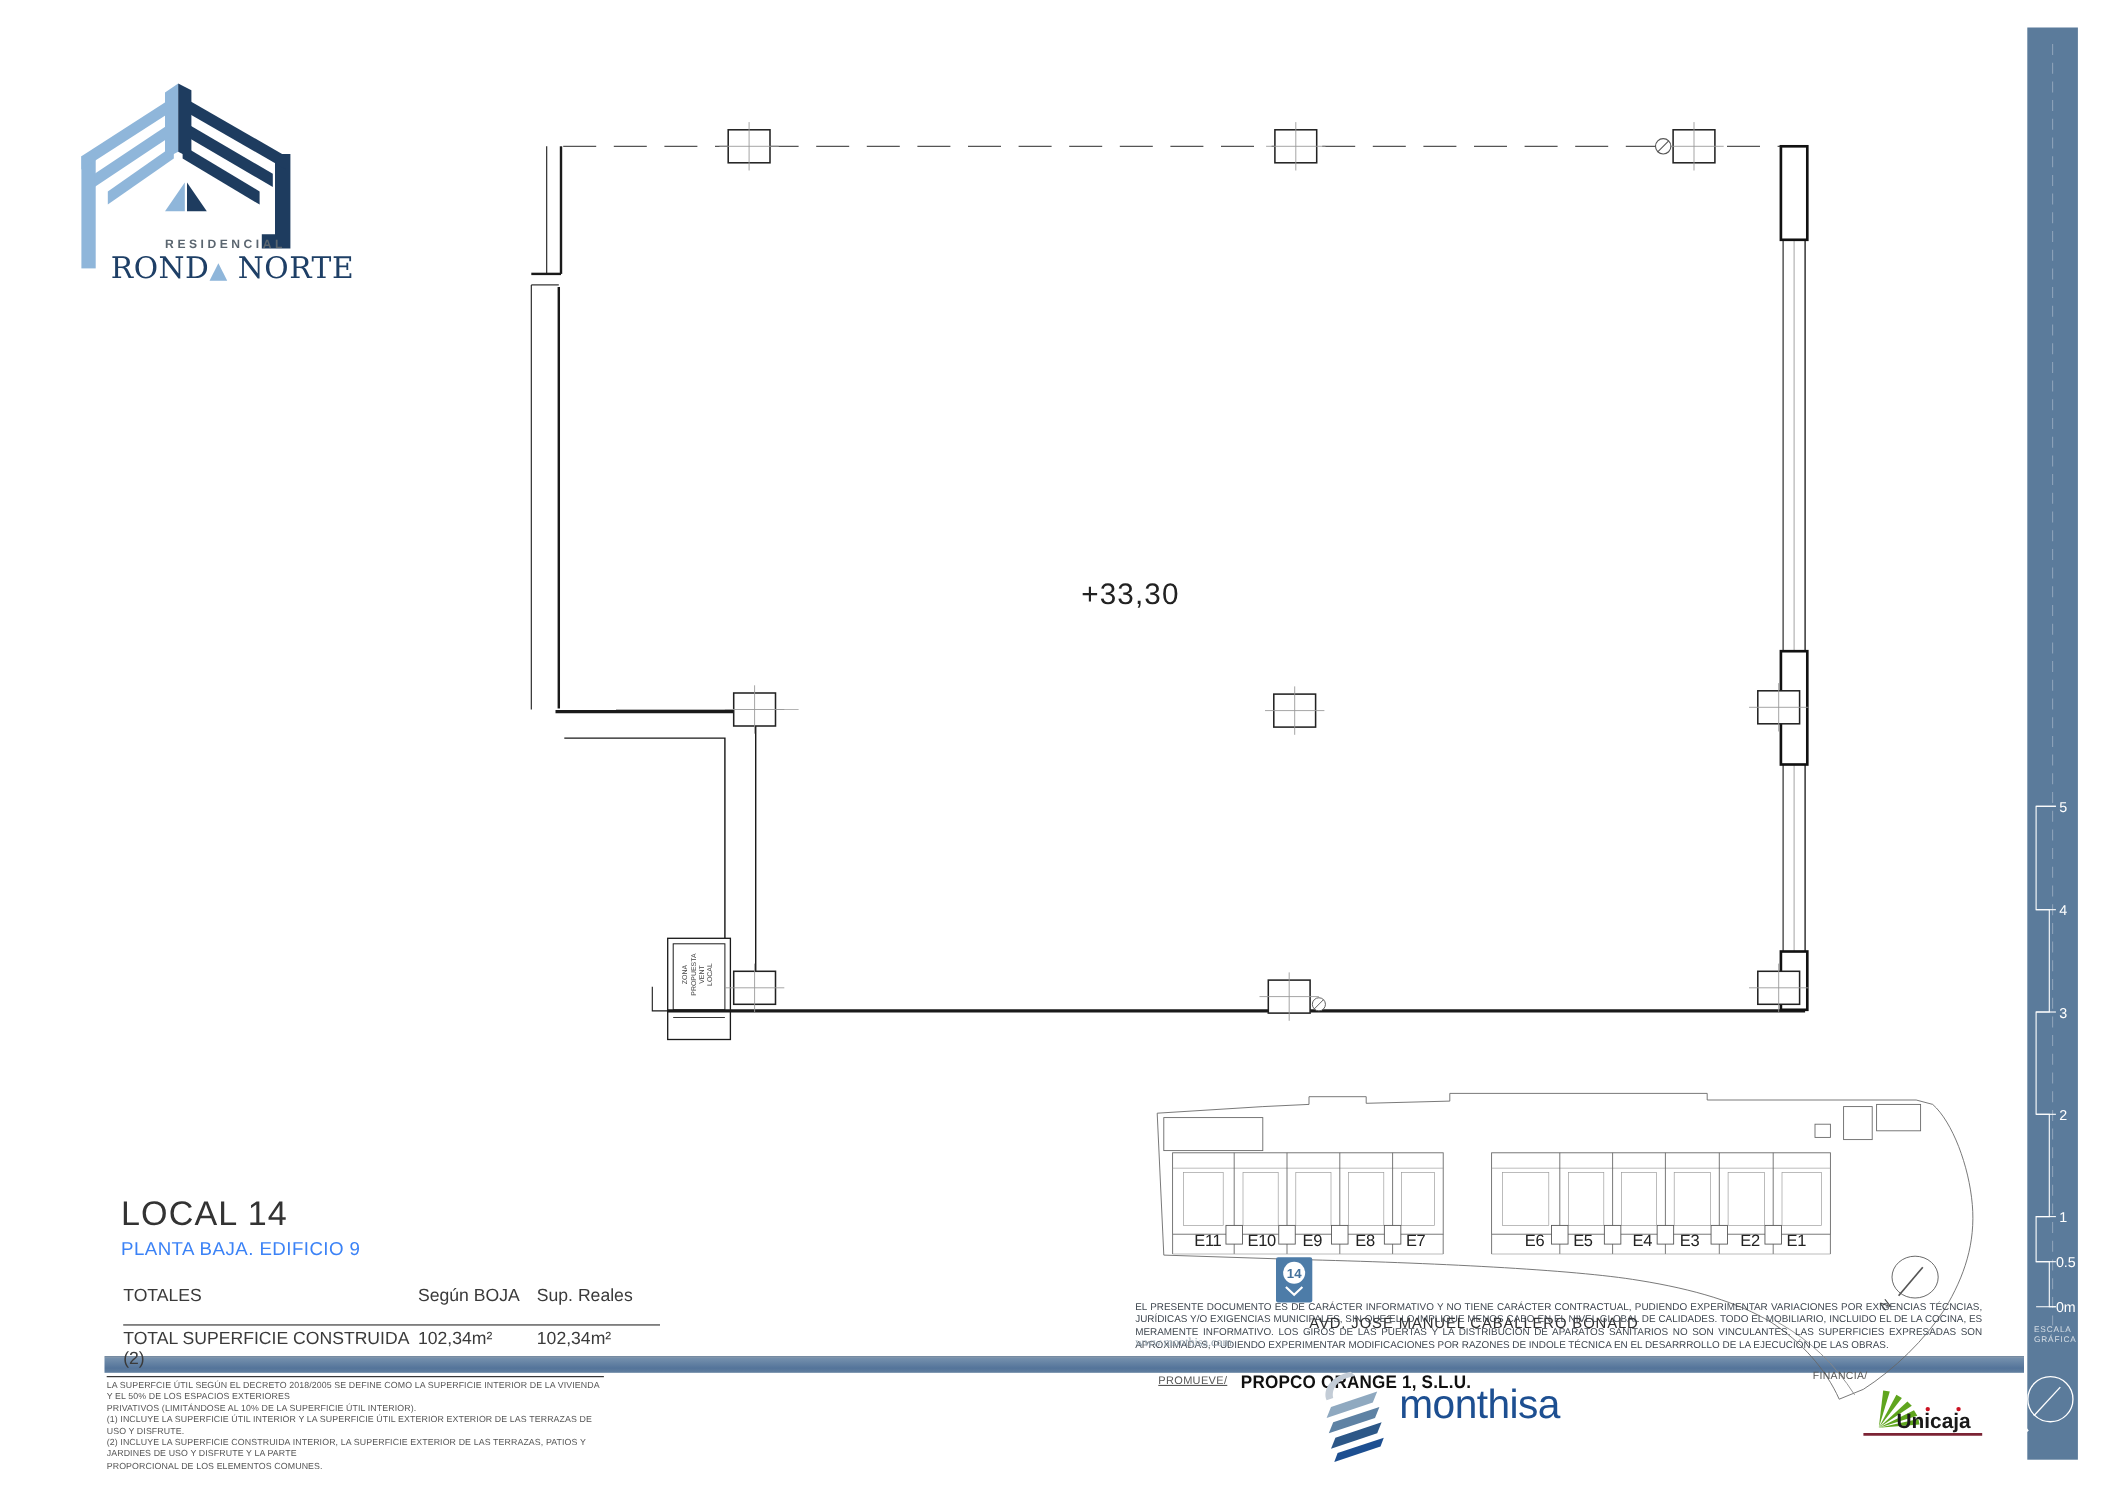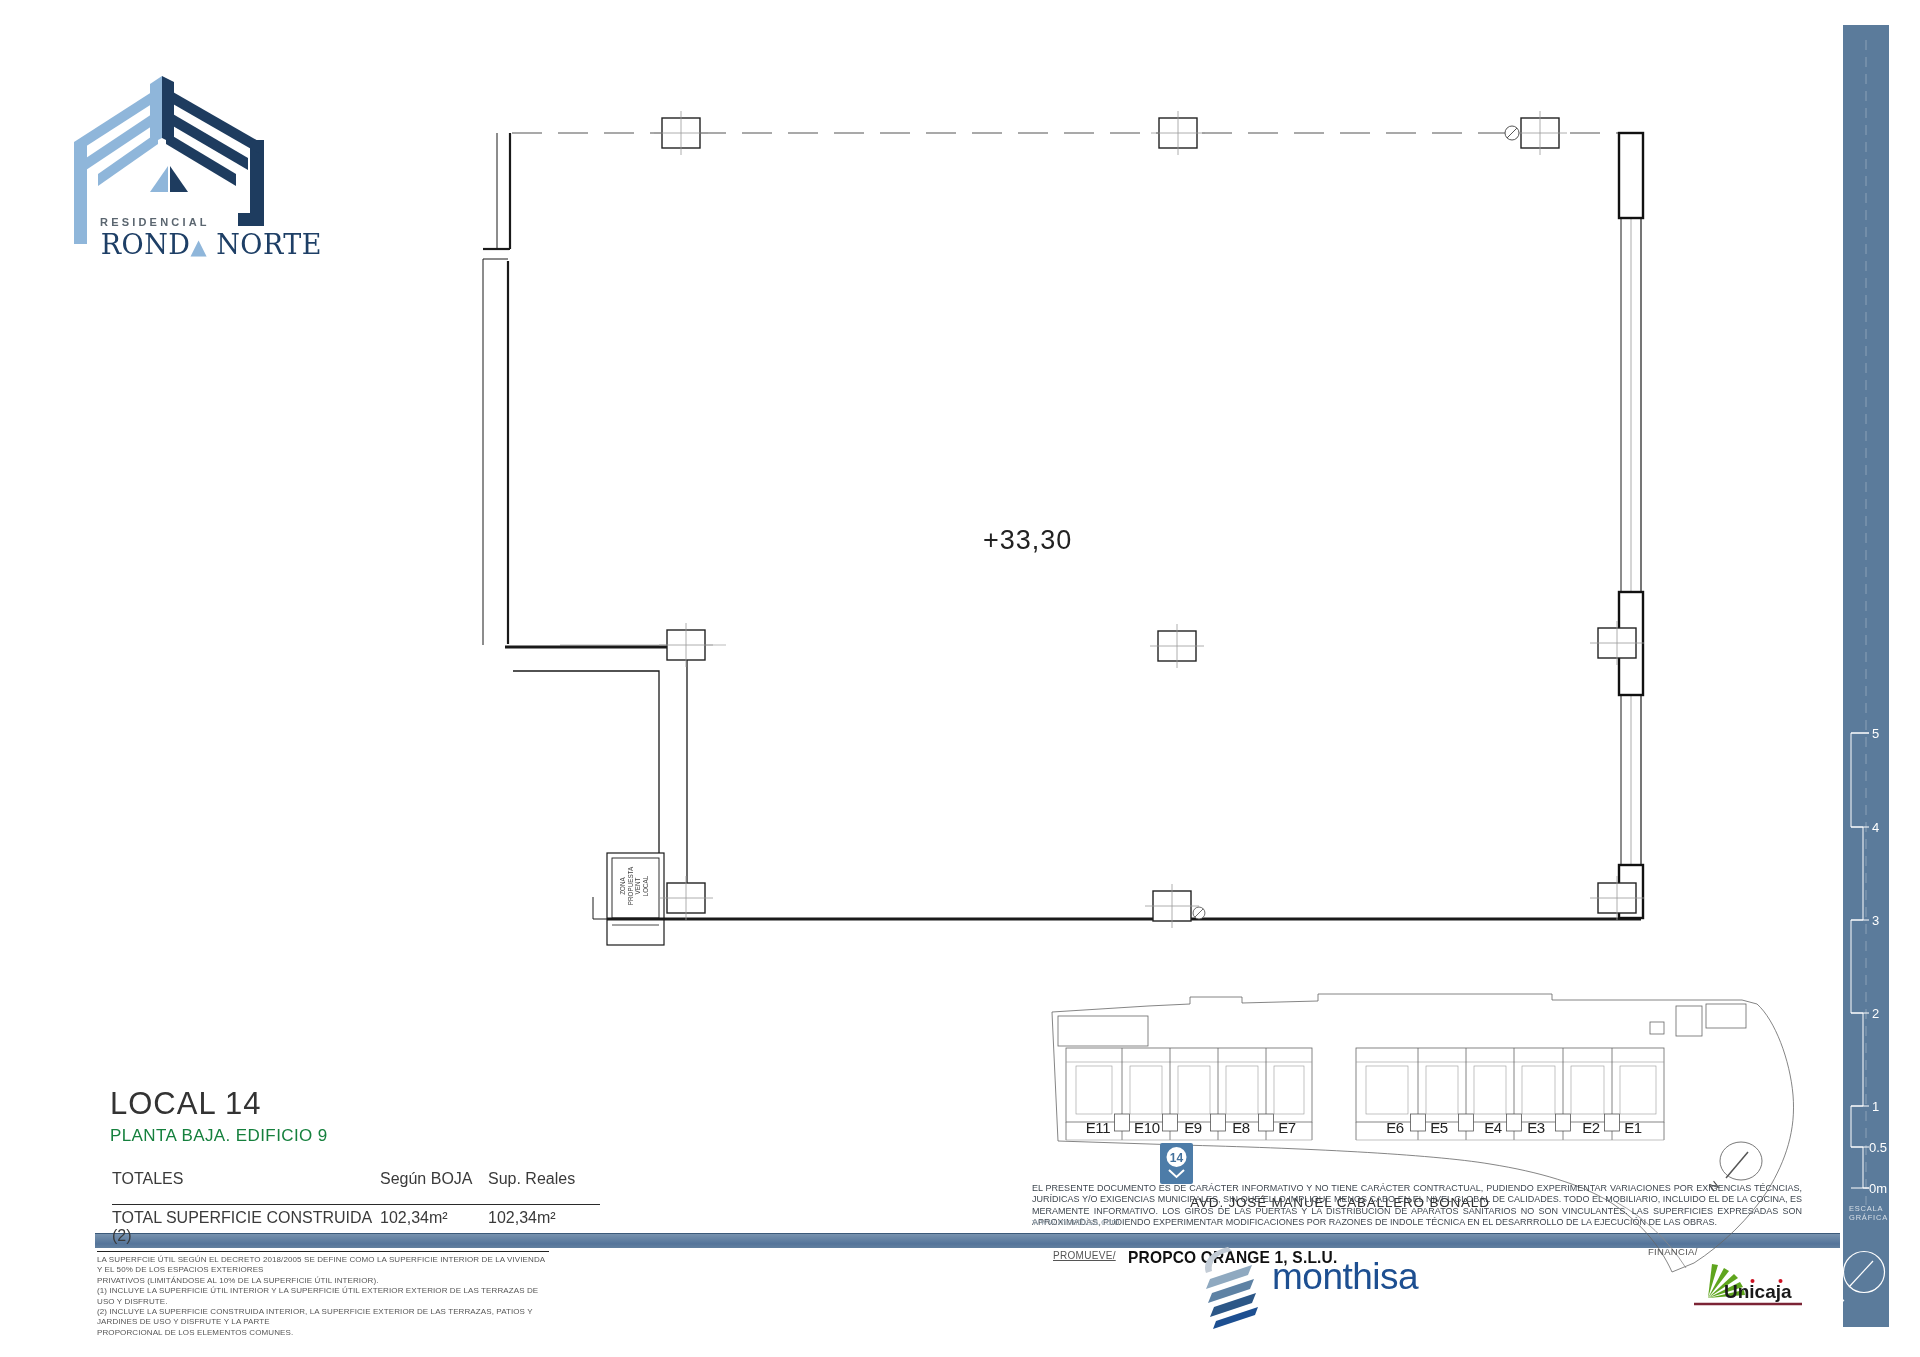--- a/index.html
+++ b/index.html
@@ -11,29 +11,29 @@
   
   #divider-bar{left:95px;top:1233px;width:1745px;height:14px;
                background:linear-gradient(180deg,#7792ae 0%,#54749a 70%,#62809f 100%);
                border-top:1px solid #3c5a7a;}
   
   #drawing{left:0;top:0;width:1920px;height:1357px;z-index:2;}
   #side-bar{z-index:1}
   #divider-bar{z-index:1}
   .ovl{z-index:3;}
   
-  #logo-text-residencial{left:100px;top:216px;width:210px;text-align:left;
+  #logo-text-residencial{left:100px;top:216px;width:210px;text-align:center;
      font-size:11px;letter-spacing:3.2px;color:#5b6670;font-weight:bold;}
   #logo-text-name{left:88px;top:229px;width:234px;text-align:right;
      font-family:"DejaVu Serif",serif;font-size:27px;color:#1e3f66;letter-spacing:0.5px;white-space:nowrap;}
   #logo-text-name .tri{color:#8fb6da;font-size:21px;}
   
   #address{left:112px;top:1022px;font-size:17px;line-height:24px;color:#3a3a3a;letter-spacing:0.4px;}
   #unit-title{left:110px;top:1086px;font-size:31px;letter-spacing:1px;color:#333;}
-  #unit-subtitle{left:110px;top:1126px;font-size:17px;letter-spacing:0.4px;color:#15803d;}
+  #unit-subtitle{left:110px;top:1126px;font-size:17px;letter-spacing:0.4px;color:#3b82f6;}
   #totals{left:112px;top:1170px;width:488px;font-size:16px;color:#3a3a3a;}
   .tot-row{display:grid;grid-template-columns:1fr 100px 112px;column-gap:8px;}
   .tot-head{padding-bottom:16px;border-bottom:1.6px solid #2a2a2a;}
   .tot-data{padding-top:4px;}
   .tot-row .c2,.tot-row .c3{white-space:nowrap;}
   #footnotes{left:97px;top:1251px;width:452px;border-top:1.2px solid #222;padding-top:3px;
      font-size:8px;line-height:10.4px;color:#555;letter-spacing:0.1px;}
   
   #disclaimer{left:1032px;top:1183px;width:770px;font-size:9px;line-height:11.3px;
      text-align:justify;color:#3f4750;}

